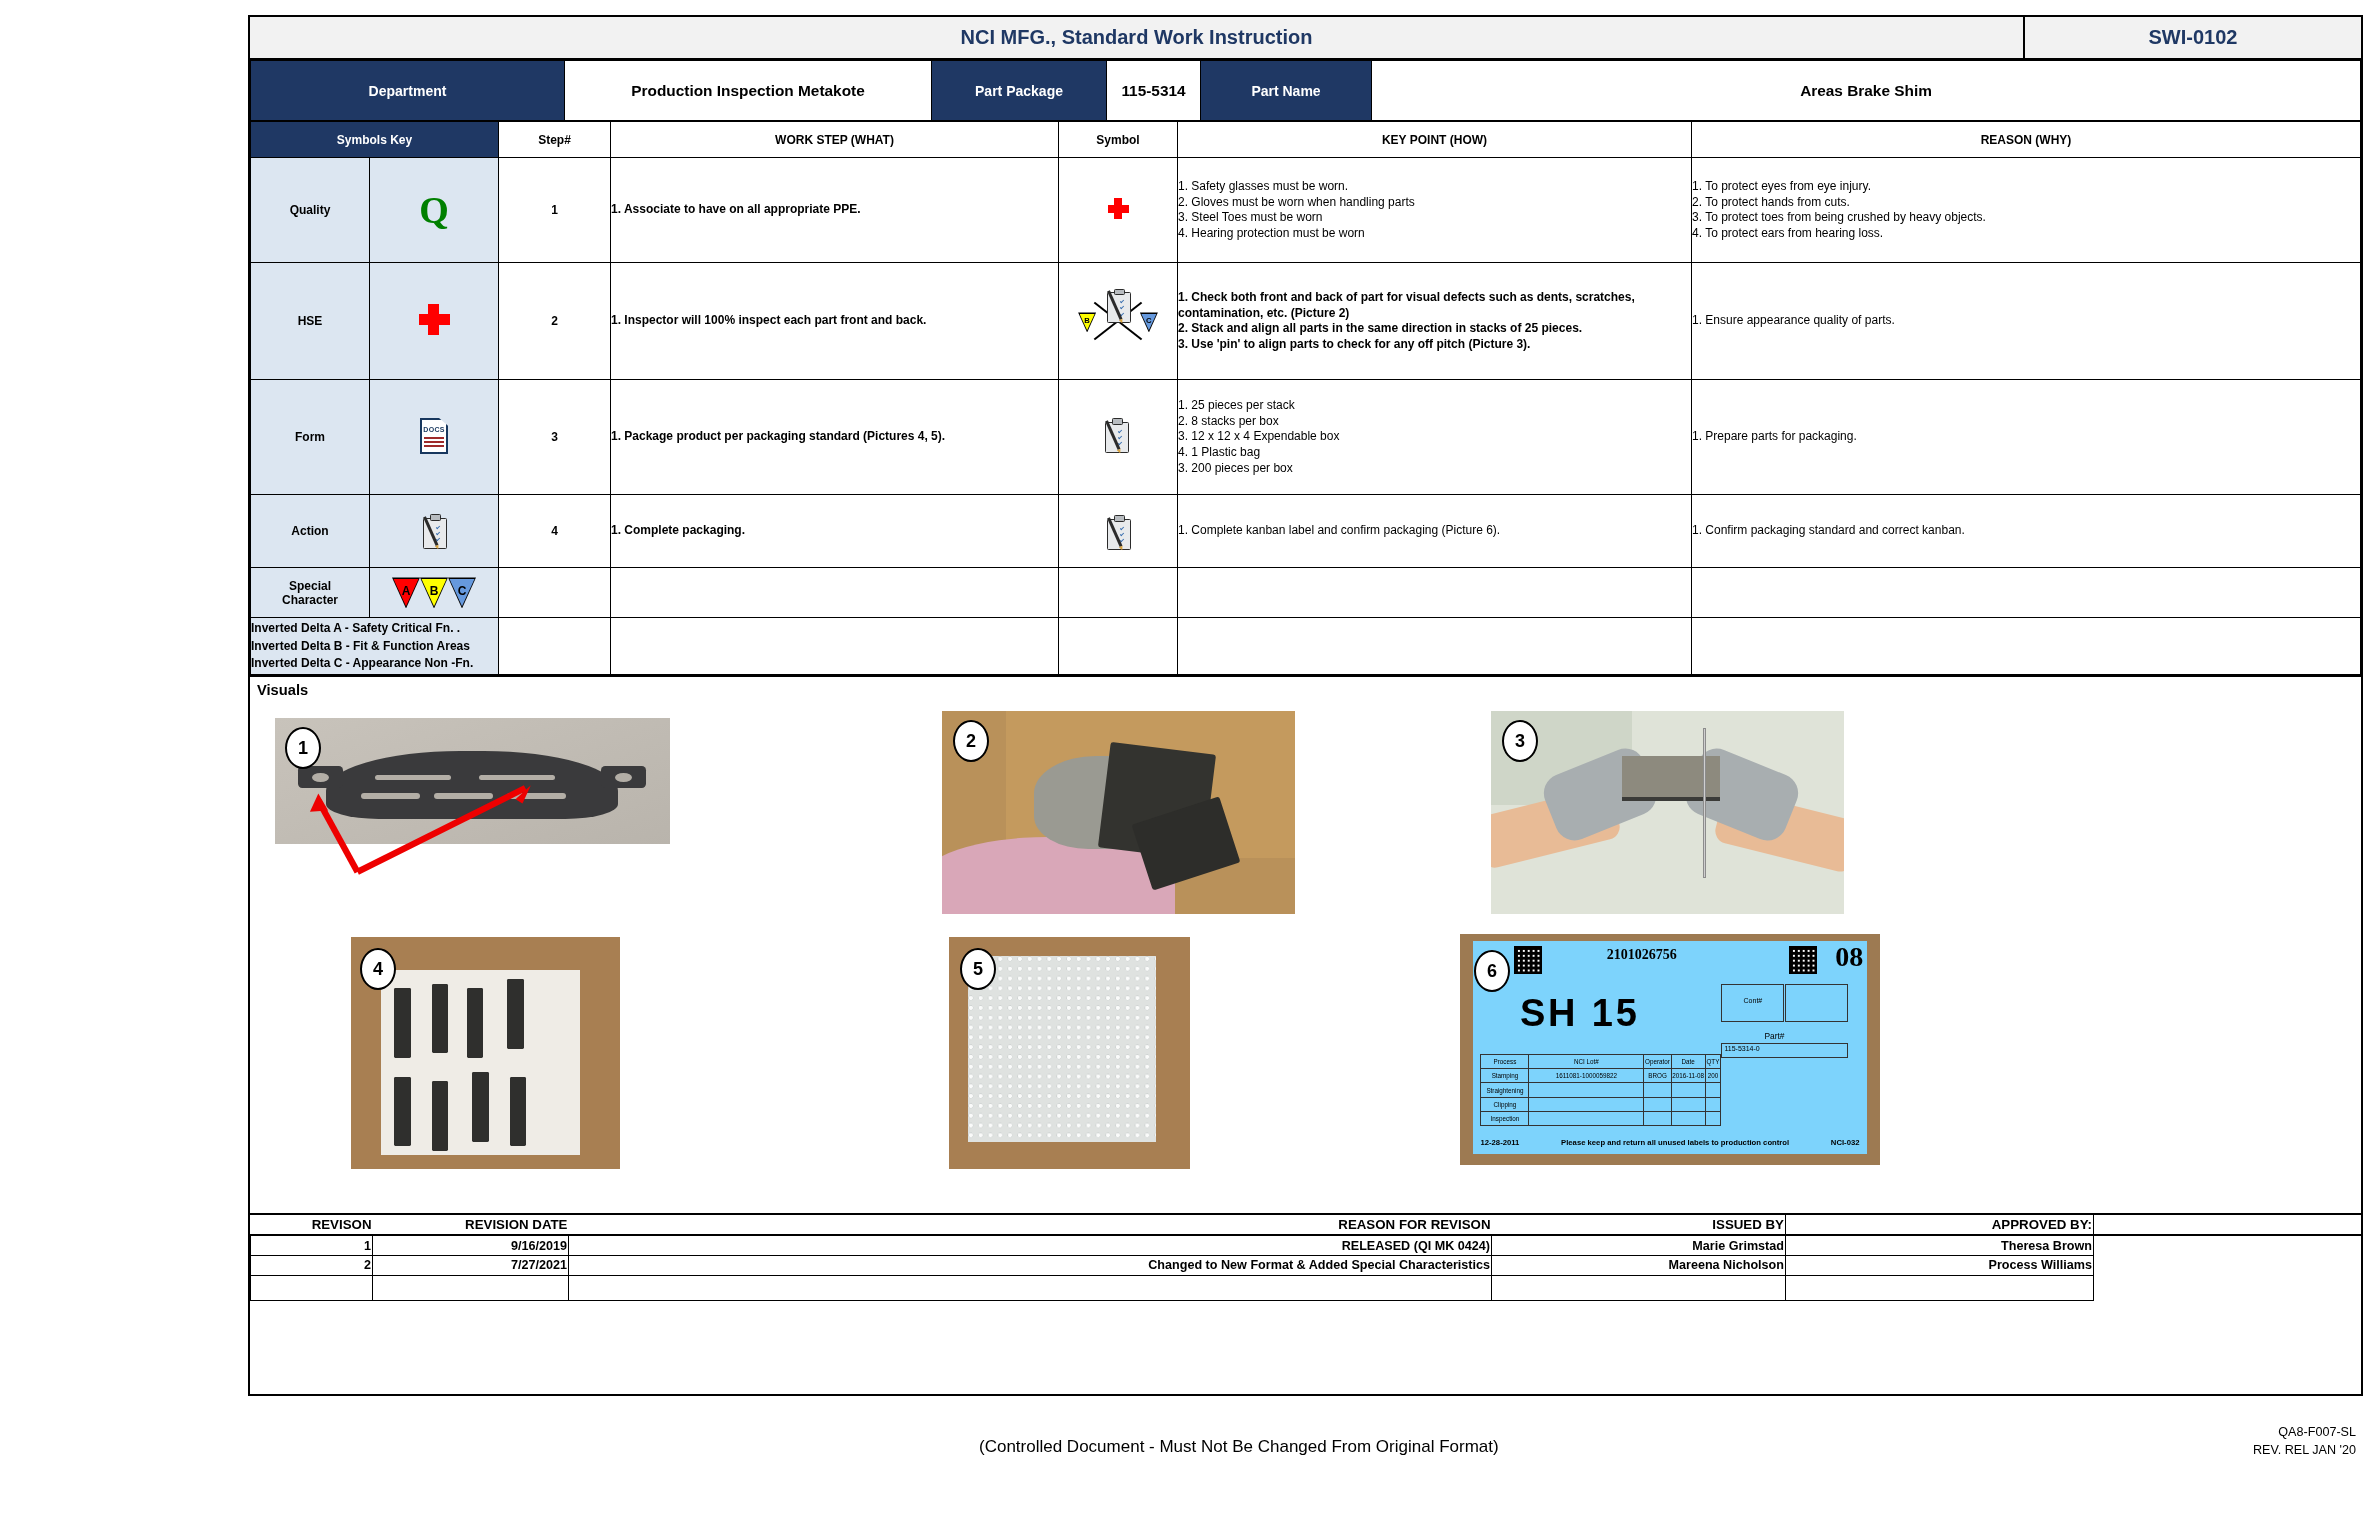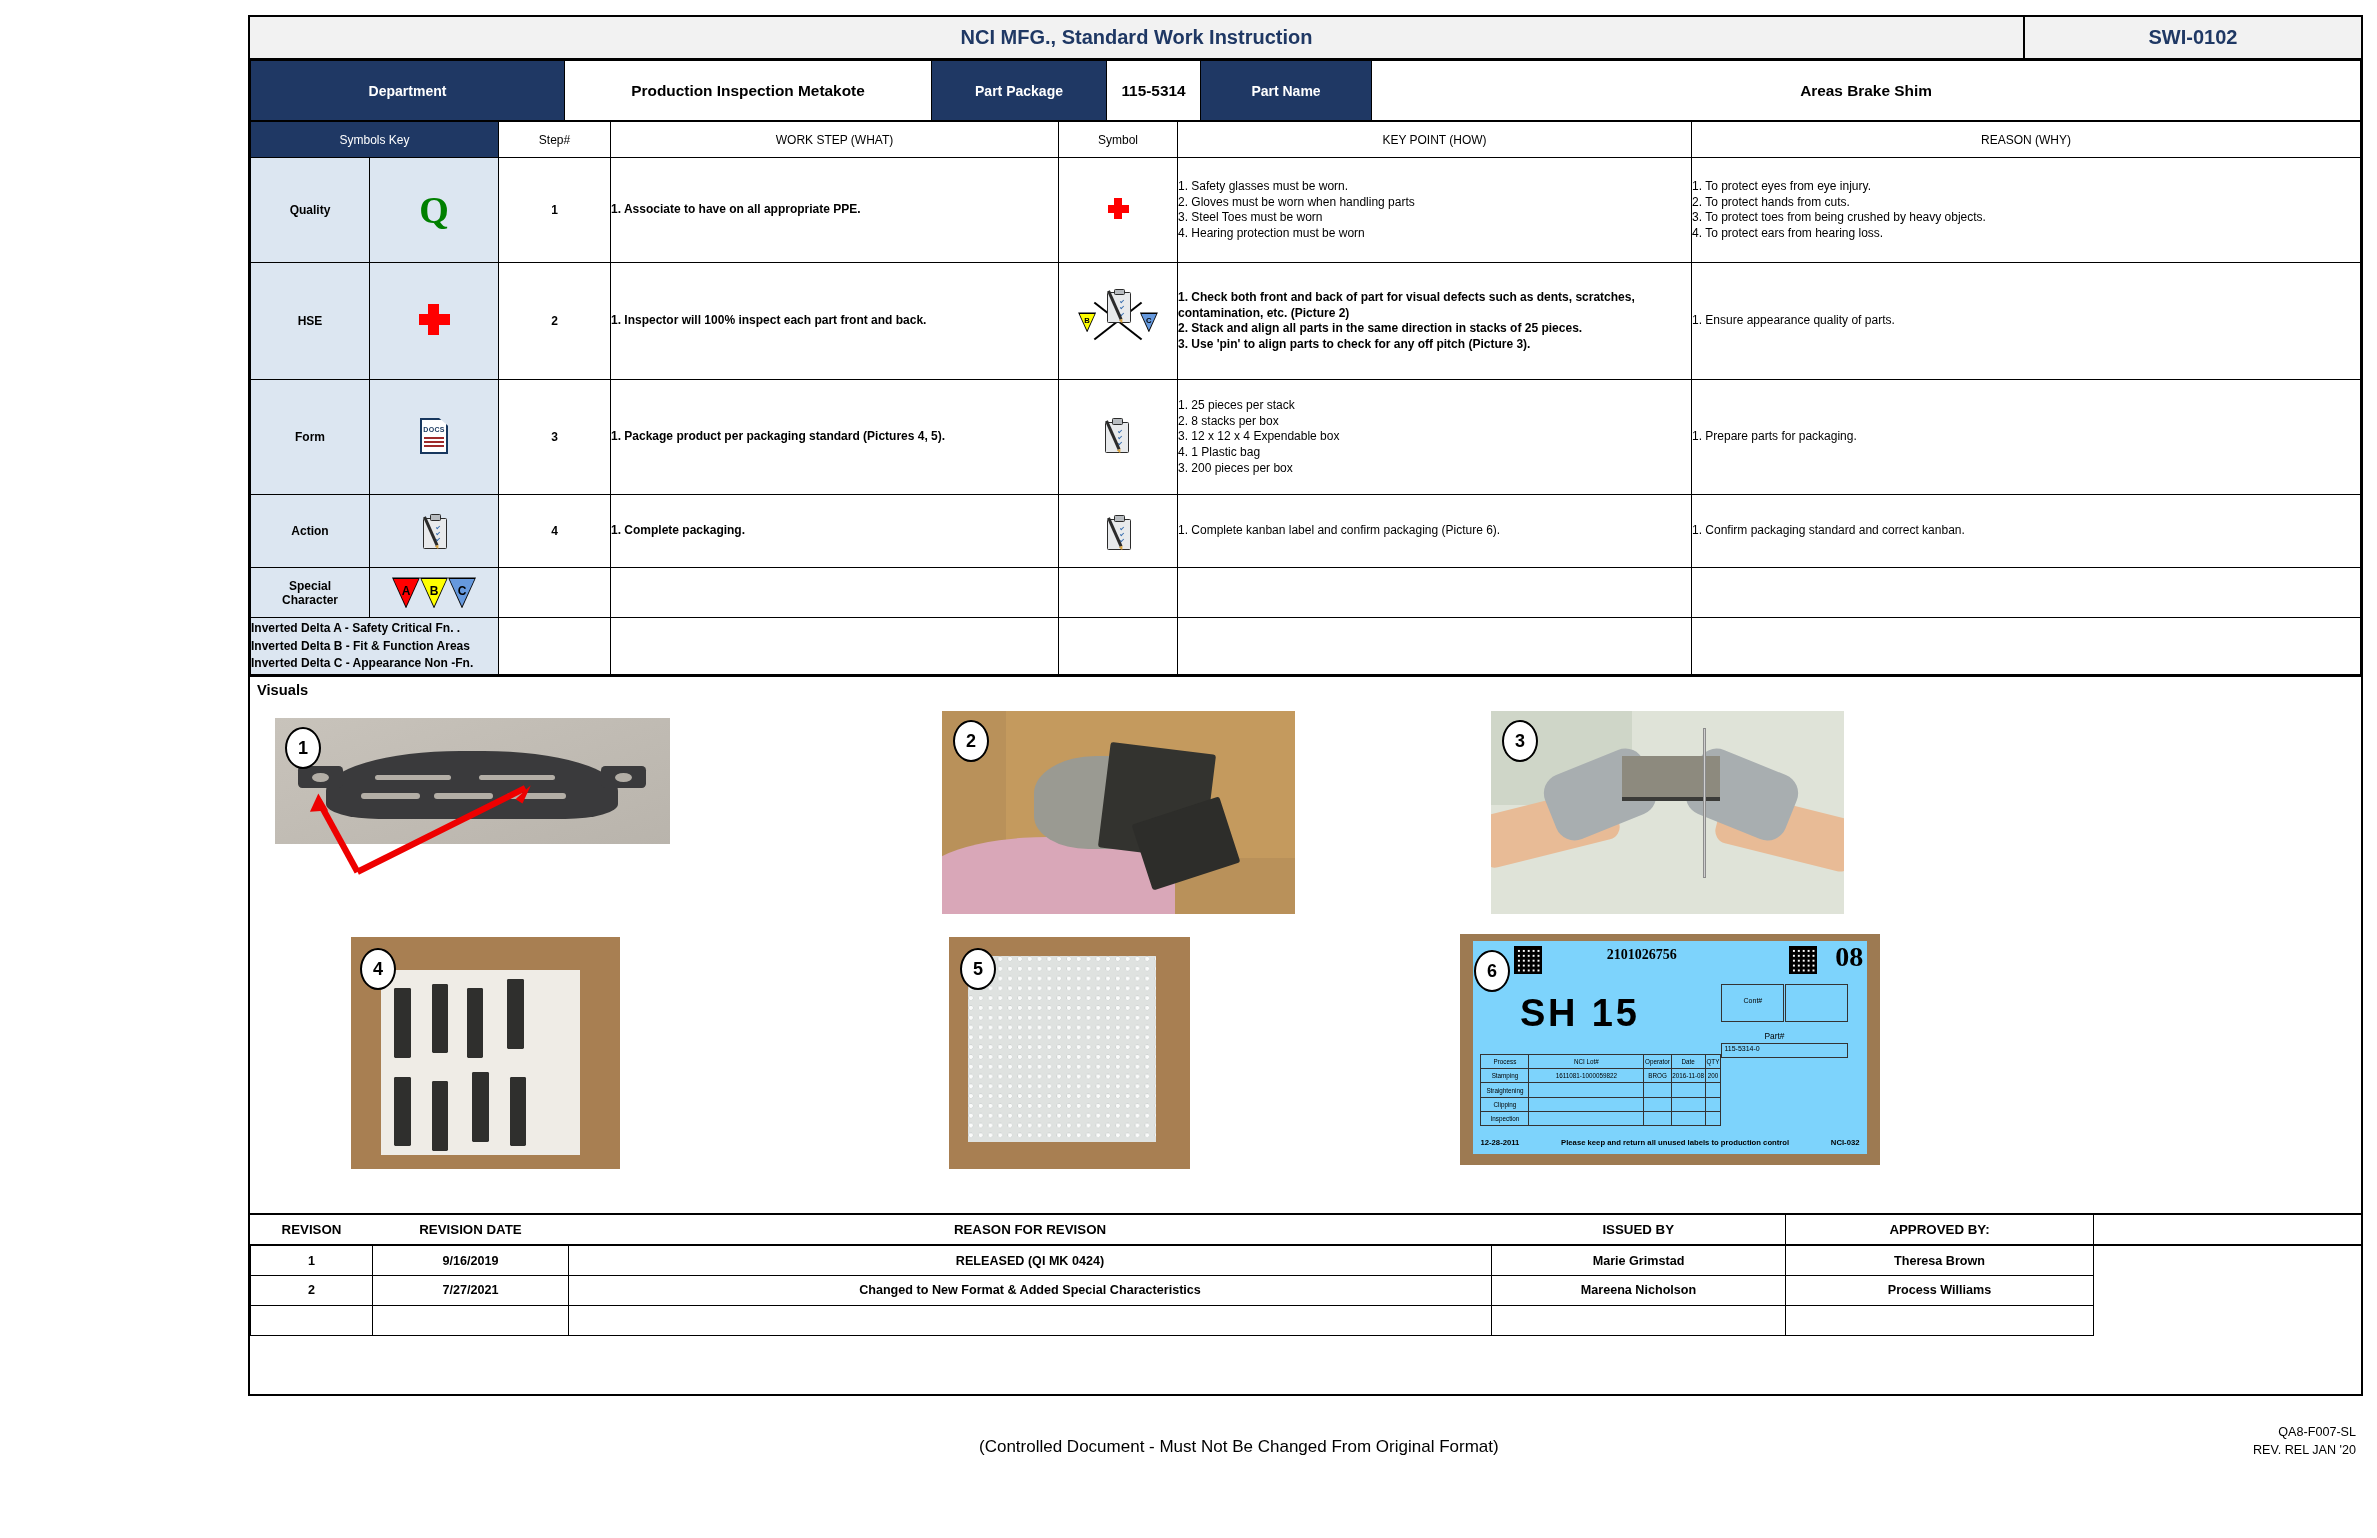--- a/index.html
+++ b/index.html
@@ -40,21 +40,21 @@
     background:#f2f2f2; color:#1f3864; font-size:20px; font-weight:bold;
   }
 
   
   .hdr td { height:41px; font-size:15.4px; }
   .hdr td.lbl { font-size:14px; }
   .hdr td.val { font-weight:bold; font-size:15.4px; text-align:center; }
   .hdr .bigval { font-size:17px; }
 
   
-  .colhdr td { height:36px; font-size:13.3px; font-weight:normal; text-align:center; }
+  .colhdr td { height:36px; font-size:13.3px; font-weight:bold; text-align:center; }
 
   
   .body td { font-size:12px; vertical-align:top; }
   .cell-pad { padding:4.9px 5.6px 2.8px 5.6px; line-height:1.32; }
   .keypoint { font-size:12px; }
   .kp-bold { font-weight:bold; }
   .symcell { text-align:center; vertical-align:middle; }
   .stepnum { text-align:center; vertical-align:middle; font-weight:bold; font-size:16px; }
   .symkeylbl { text-align:center; vertical-align:middle; font-weight:bold; font-size:14px; }
 
@@ -176,21 +176,21 @@
   .l6-sh { position:absolute; left:12%; top:24%; font-size:38px; font-weight:bold; letter-spacing:2.8px; }
   .l6-box { position:absolute; border:1.4px solid #333; }
   .l6-sm { font-size:7px; }
   .l6tbl { position:absolute; left:2%; right:2%; bottom:13%; height:34%; border-collapse:collapse; font-size:6.3px; }
   .l6tbl td { border:1px solid #333; text-align:center; padding:0.7px; }
   .l6-foot { position:absolute; left:2%; right:2%; bottom:3%; font-size:7.7px; font-weight:bold; display:flex; justify-content:space-between; }
 
   
   .revwrap { border-top:2.8px solid #000; }
   .rev { border-collapse:collapse; table-layout:fixed; width:100%; }
-  .rev td { border:1.4px solid #000; text-align:center; font-size:12.6px; height:30px; font-weight:bold; }
+  .rev td { border:1.4px solid #000; text-align:right; font-size:12.6px; height:20px; font-weight:bold; }
   .rev tr.hrow td { border-top:none; border-left:none; border-right:none; border-bottom:2.8px solid #000; font-size:13.3px; }
   .rev tr.hrow td.sep { border-right:1.4px solid #000; }
   .rev td.blank { height:25px; }
 
   
   .foot-left { position:absolute; left:979px; top:1437px; font-size:17px; }
   .foot-right { position:absolute; right:21px; top:1423px; text-align:right; font-size:12.6px; line-height:1.45; }
 </style>
 </head>
 <body>

